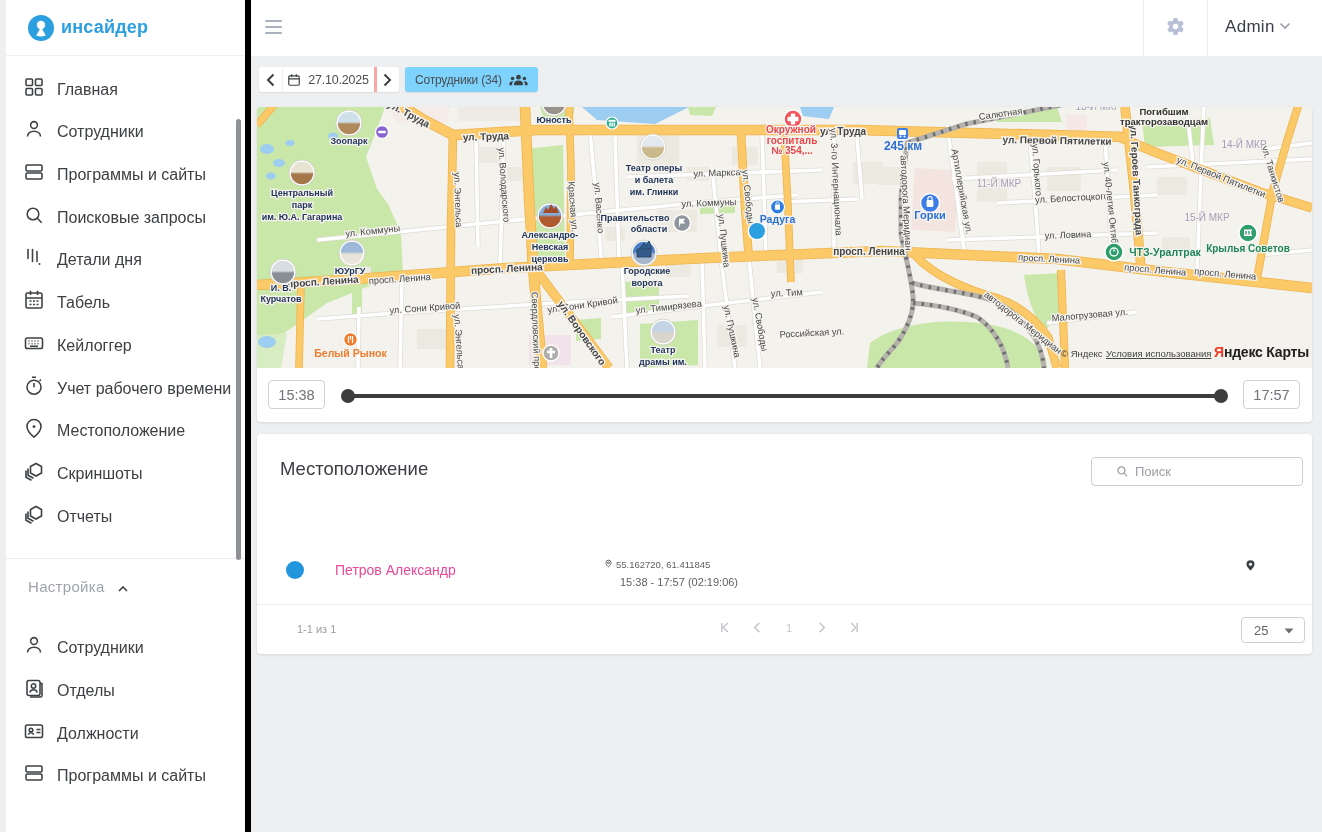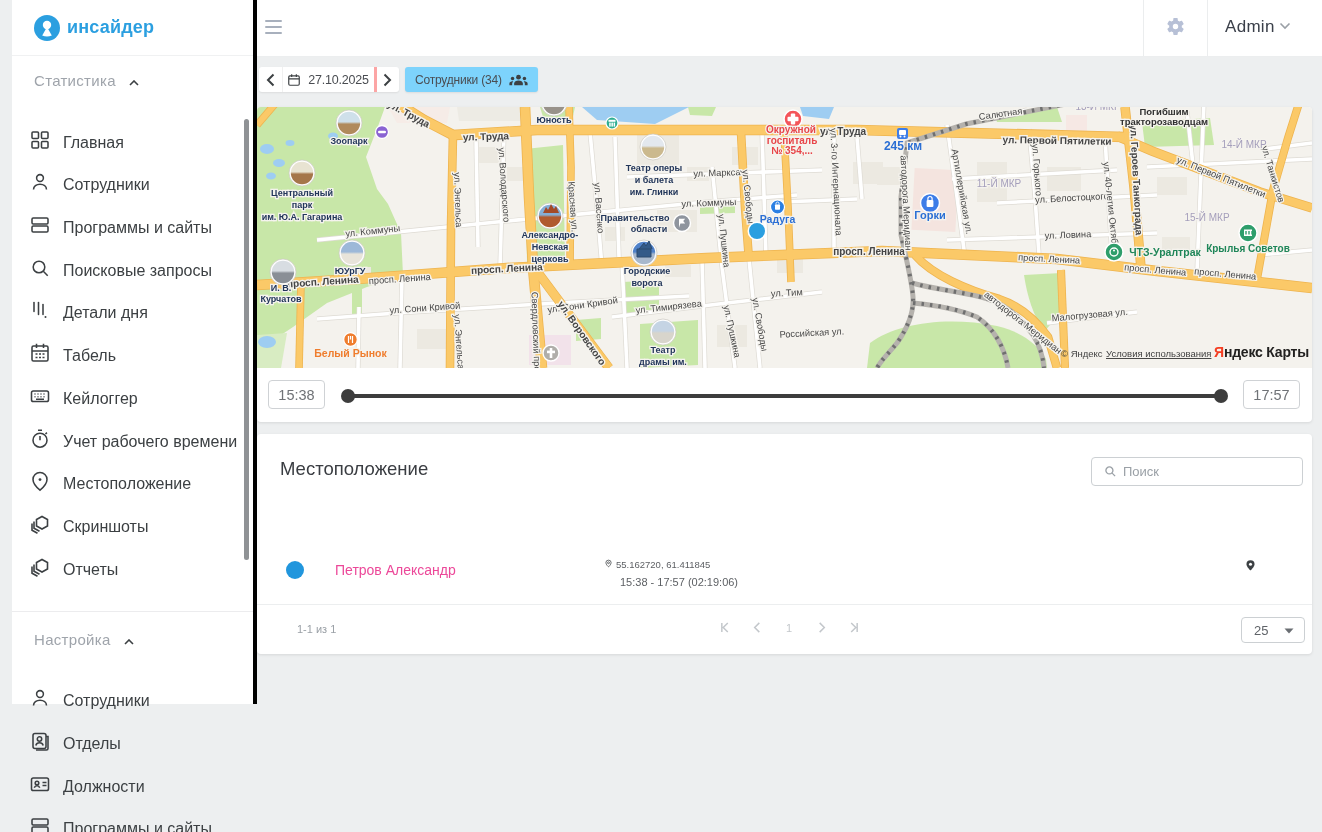--- a/index.html
+++ b/index.html
@@ -1,20 +1,20 @@
 <!DOCTYPE html>
 <html lang="ru"><head>
 <meta charset="utf-8">
 <title>Инсайдер</title>
 <style>
 * { margin:0; padding:0; box-sizing:border-box; }
 html,body { width:1322px; height:832px; overflow:hidden; }
 body { font-family:"Liberation Sans", sans-serif; background:#edeff0; position:relative; }
 
-.sidebar { position:absolute; left:12px; top:0; width:245px; height:704px; background:#fff; border-right:4px solid #000000; z-index:5; }
+.sidebar { position:absolute; left:6px; top:0; width:245px; height:832px; background:#fff; border-right:6px solid #000000; z-index:5; }
 .sb-logo { height:56px; border-bottom:1px solid #f0f1f2; display:flex; align-items:center; padding-left:22px; }
 .logo-circle { width:26px; height:26px; border-radius:50%; background:#2b9fe0; position:relative; }
 .logo-circle svg { position:absolute; left:0; top:0; }
 .logo-text { color:#2b9fe0; font-size:18px; font-weight:bold; margin-left:7px; letter-spacing:0.2px; }
 .sb-section { color:#9fa4ab; font-size:15px; line-height:17px; padding:16px 0 20px 22px; letter-spacing:0.3px; }
 .sb-section.s2 { padding:19px 0 20px 22px; }
 .sb-item { display:flex; align-items:flex-end; height:42.7px; padding-left:16px; color:#3c4043; font-size:16px; }
 .sb-item svg { flex:0 0 24px; margin-right:11px; }
 .sb-divider { border-top:1px solid #ececee; margin-top:32px; }
 .sb-scroll { position:absolute; right:4px; top:119px; width:5px; height:441px; border-radius:3px; background:#8f9295; }
@@ -41,44 +41,41 @@
 .map-wrap { width:1055px; height:261px; overflow:hidden; border-radius:4px 4px 0 0; position:relative; }
 .slider-row { position:absolute; left:0; top:261px; width:1055px; height:72px; }
 .time-box { position:absolute; top:12px; width:57px; height:29px; border:1px solid #cfd2d5; border-radius:4px; display:flex; align-items:center; justify-content:center; font-size:14.5px; color:#6f7276; }
 .tb-left { left:11px; } .tb-right { right:12px; }
 .slider-track { position:absolute; left:91px; right:91px; top:25.5px; height:4px; background:#3d3d3d; }
 .slider-handle { position:absolute; top:20.5px; width:14px; height:14px; border-radius:50%; background:#3d3d3d; }
 .sh-left { left:84px; } .sh-right { right:84px; }
 
 .table-card { position:absolute; left:12px; top:377px; width:1055px; height:220px; background:#fff; border-radius:4px; box-shadow:0 1px 3px rgba(0,0,0,0.1); }
 .tc-title { position:absolute; left:23px; top:24px; font-size:18.5px; color:#3a3d42; }
-.tc-search { position:absolute; right:9px; top:23px; width:212px; height:29px; border:1px solid #ccd0d3; border-radius:4px; display:flex; align-items:center; padding-left:12px; color:#9aa0a6; font-size:13px; }
+.tc-search { position:absolute; right:9px; top:23px; width:212px; height:29px; border:1px solid #ccd0d3; border-radius:4px; display:flex; align-items:center; padding-left:24px; color:#9aa0a6; font-size:13px; }
 .tc-search svg { margin-right:6px; }
 .tc-head { position:absolute; left:0; top:57px; width:1055px; height:43px; border-top:1px solid #eceeef; border-bottom:1px solid #eceeef; font-size:12px; color:#5f6368; }
 .tc-head span { position:absolute; top:15px; }
 .tc-row { position:absolute; left:0; top:100px; width:1055px; height:71px; border-bottom:1px solid #eceeef; }
 .tc-foot { position:absolute; left:0; top:171px; width:1055px; height:49px; font-size:11px; color:#9aa0a6; }
 .pagesize { position:absolute; right:7px; top:12px; width:64px; height:26px; border:1px solid #ccd0d3; border-radius:4px; font-size:13px; color:#5f6368; display:flex; align-items:center; padding-left:12px; }
 </style>
 </head>
 <body>
 
 <div class="sidebar">
   <div class="sb-logo">
     <div class="logo-circle">
       <svg width="26" height="26" viewBox="0 0 26 26">
           <circle cx="13" cy="10" r="4.2" fill="#fff"></circle>
           <path d="M13 12 L8.2 20.5 Q13 22.5 17.8 20.5 Z" fill="#fff"></path>
         </svg>
     </div>
     <div class="logo-text">инсайдер</div>
   </div>
-  <div class="sb-section">Статистика <svg width="10" height="6" viewBox="0 0 10 6" fill="none" stroke="#3c4043" stroke-width="1.6" style="margin-left:9px">
-        <path d="M1 5 L5 1 L9 5"></path>
-      </svg></div>
   <div id="menu1">
       <div class="sb-item">
         <svg width="24" height="24" viewBox="0 0 24 24" fill="none" stroke="#3c4043" stroke-width="1.55">
           <rect x="4" y="4" width="6.5" height="6.5" rx="1"></rect>
           <rect x="13.5" y="4" width="6.5" height="6.5" rx="1"></rect>
           <rect x="4" y="13.5" width="6.5" height="6.5" rx="1"></rect>
           <rect x="13.5" y="13.5" width="6.5" height="6.5" rx="1"></rect>
         </svg>
         <span>Главная</span>
       </div>

